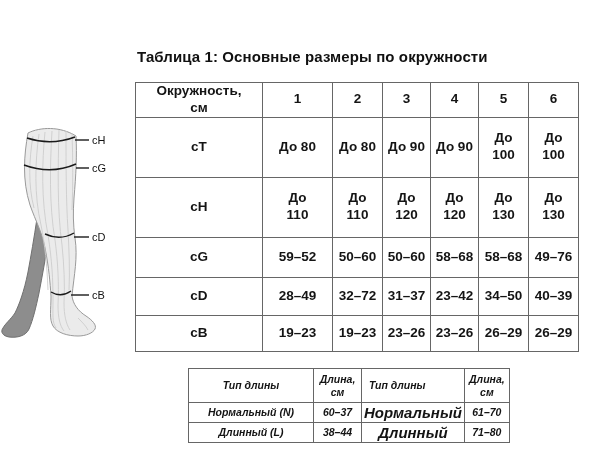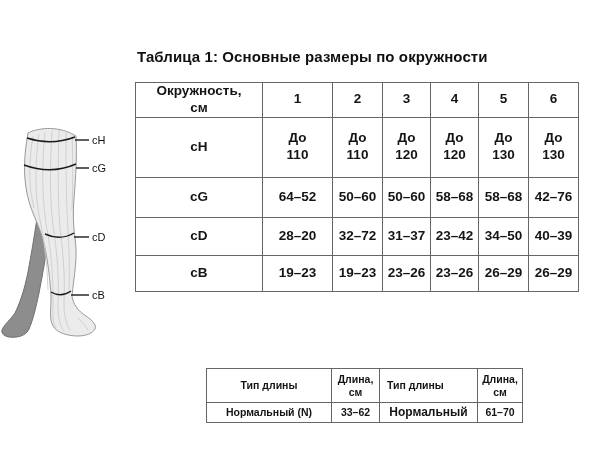--- a/index.html
+++ b/index.html
@@ -12,25 +12,25 @@
     font-size:15px;font-weight:bold;color:#111;letter-spacing:.1px;
   }
   table{border-collapse:collapse;table-layout:fixed;}
   td,th{
     border:1px solid #666;text-align:center;vertical-align:middle;
     font-weight:bold;color:#141414;white-space:pre-line;line-height:1.25;
     padding:0 2px;overflow:hidden;
   }
   .size-table{position:absolute;left:135px;top:82px;}
   .size-table td{font-size:13.5px;}
-  .len-table{position:absolute;left:206px;top:368px;}
+  .len-table{position:absolute;left:188px;top:368px;font-style:italic;}
   .len-table td,.len-table th{font-size:10.5px;line-height:1.2;}
   .len-table th{font-weight:bold;}
   .len-table .hleft{text-align:left;padding-left:7px;}
-  .len-table .big{font-size:12px;}
+  .len-table .big{font-size:15px;}
   .leg-svg{position:absolute;left:0;top:100px;}
   .leg-label{font-family:"Liberation Sans",sans-serif;font-size:11px;fill:#111;}
 </style>
 </head>
 <body>
 
 <svg class="leg-svg" width="130" height="250" viewBox="0 0 130 250">
 
   <path d="M 46,55 C 40,100 34,140 28,172 C 24,192 19,205 15,213 C 11,219 5,224 3,228
            C 0,232 3,236 9,237 C 17,238 26,236 29,229 C 33,220 36,207 39,193
@@ -85,46 +85,57 @@
     <td>Окружность,
 см</td>
     <td>1</td>
     <td>2</td>
     <td>3</td>
     <td>4</td>
     <td>5</td>
     <td>6</td>
   </tr>
   <tr style="height:60px">
+    <td>cT</td>
+    <td>До 80</td>
+    <td>До 80</td>
+    <td>До 90</td>
+    <td>До 90</td>
+    <td>До
+100</td>
+    <td>До
+100</td>
+  </tr>
+  <tr style="height:60px">
     <td>cH</td>
     <td>До
 110</td>
     <td>До
 110</td>
     <td>До
 120</td>
     <td>До
 120</td>
     <td>До
 130</td>
     <td>До
 130</td>
   </tr>
   <tr style="height:40px">
     <td>cG</td>
-    <td>64–52</td>
+    <td>59–52</td>
     <td>50–60</td>
     <td>50–60</td>
     <td>58–68</td>
     <td>58–68</td>
-    <td>42–76</td>
+    <td>49–76</td>
   </tr>
   <tr style="height:38px">
     <td>cD</td>
-    <td>28–20</td>
+    <td>28–49</td>
     <td>32–72</td>
     <td>31–37</td>
     <td>23–42</td>
     <td>34–50</td>
     <td>40–39</td>
   </tr>
   <tr style="height:36px">
     <td>cB</td>
     <td>19–23</td>
     <td>19–23</td>
@@ -147,18 +158,24 @@
       <tr style="height:34px">
     <th>Тип длины</th>
     <th>Длина,
 см</th>
     <th class="hleft">Тип длины</th>
     <th>Длина,
 см</th>
   </tr>
   <tr style="height:20px">
     <td>Нормальный (N)</td>
-    <td>33–62</td>
+    <td>60–37</td>
     <td class="big">Нормальный</td>
     <td>61–70</td>
+  </tr>
+  <tr style="height:20px">
+    <td>Длинный (L)</td>
+    <td>38–44</td>
+    <td class="big">Длинный</td>
+    <td>71–80</td>
   </tr>
 </tbody>
   </table>
 
 </body></html>

